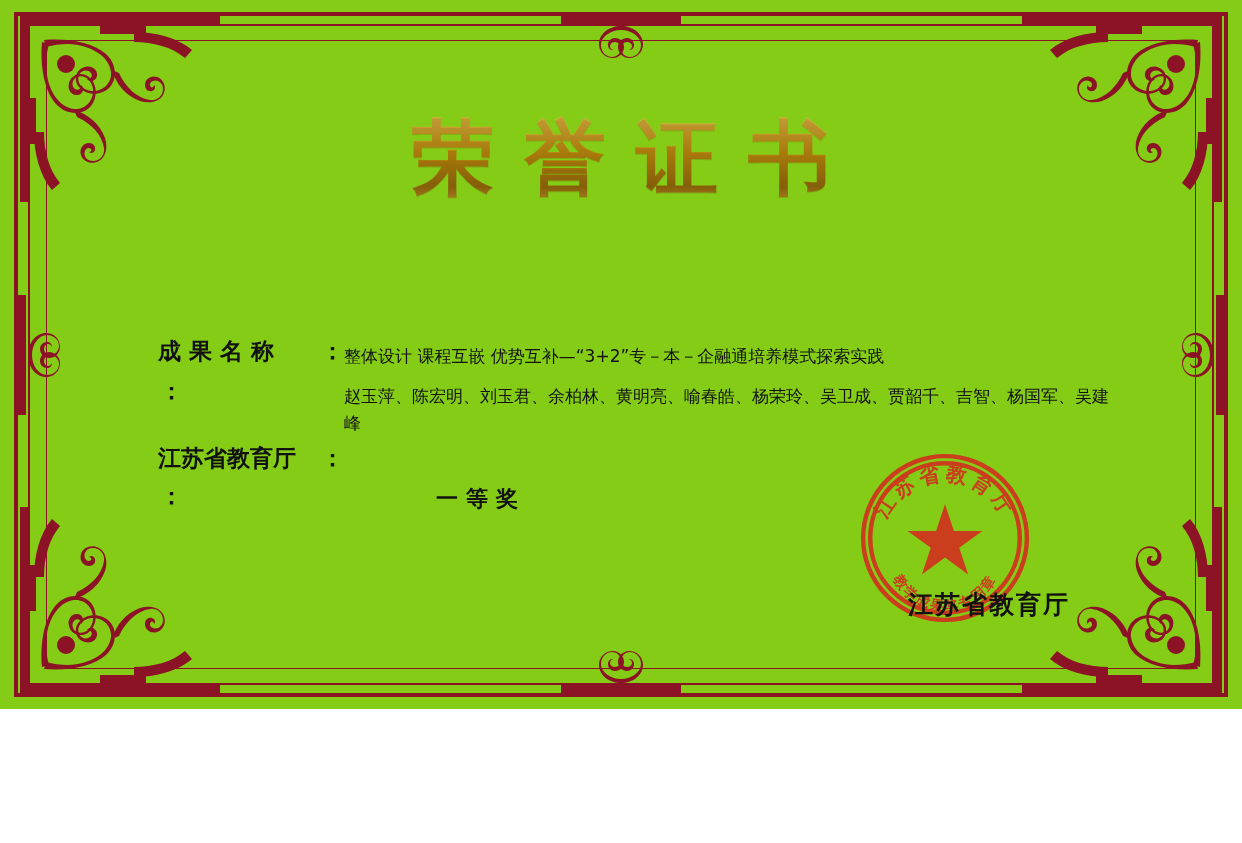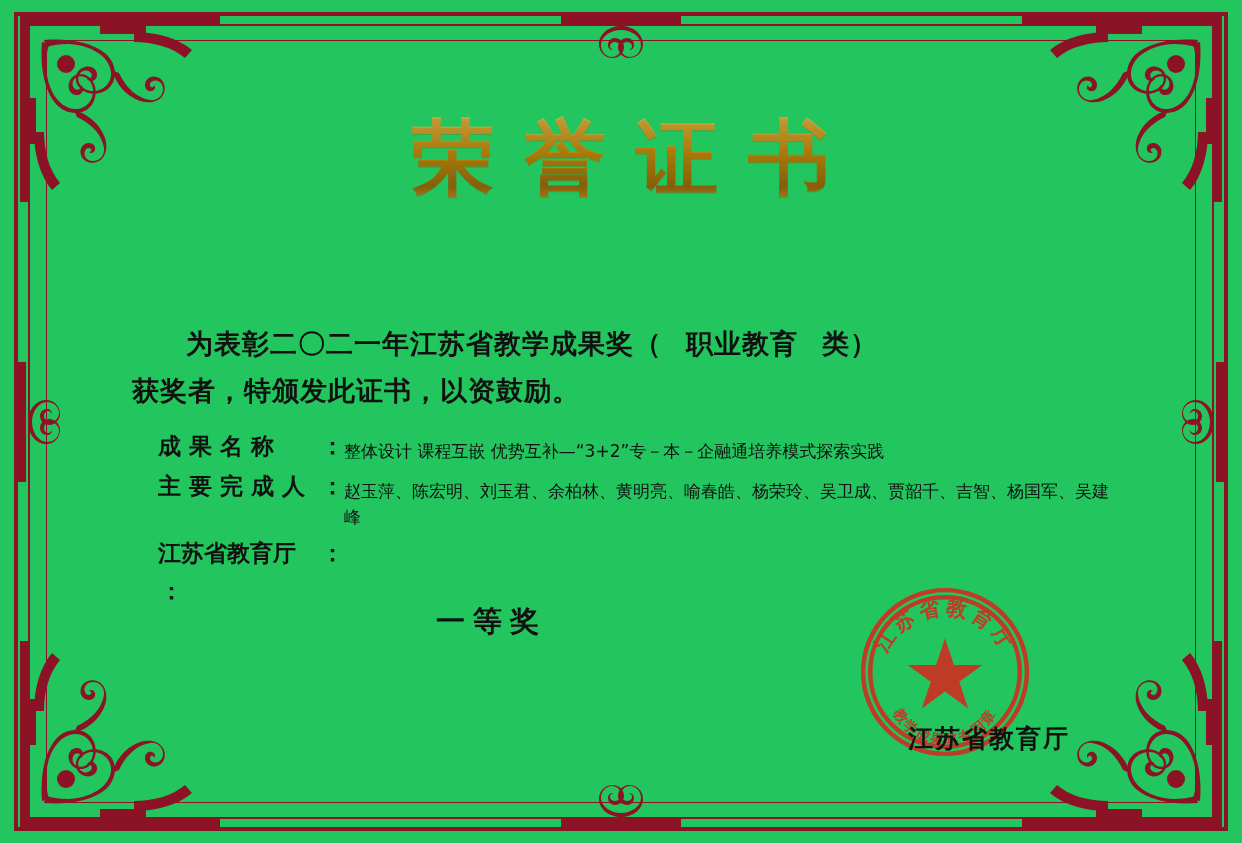--- a/index.html
+++ b/index.html
@@ -11,22 +11,22 @@
     width: 1242px;
     height: 843px;
     font-family: "Liberation Serif", serif;
     position: relative;
     overflow: hidden;
   }
 
   .certificate {
     position: relative;
     width: 1242px;
-    height: 843px;
-    background: #22c55e;
+    height: 709px;
+    background: #84cc16;
   }
 
   
   .border-outer {
     position: absolute;
     left: 14px;
     top: 12px;
     right: 14px;
     bottom: 12px;
     border: 4px solid #8c1226;
@@ -142,25 +142,24 @@
     font-family: "DejaVu Sans", sans-serif;
     font-size: 17px;
     color: #111;
     line-height: 1.55;
     padding-top: 7px;
     letter-spacing: 0px;
   }
   .row-value.big {
     font-family: "DejaVu Serif", serif;
     font-weight: bold;
-    font-size: 29px;
+    font-size: 22px;
     padding-top: 0;
     padding-left: 92px;
     letter-spacing: 8px;
-    margin-top: 23px;
   }
 
   
   .sign {
     position: absolute;
     right: 172px;
     bottom: 86px;
     text-align: center;
     font-family: "DejaVu Serif", serif;
     font-weight: bold;
@@ -274,38 +273,33 @@
     <g fill="#8c1226">
       <path d="M2 0 v120 h10 V0 Z"></path>
       <path d="M14 60 c0-12 8-22 18-22 c8 0 14 6 14 14 c0 6-5 11-11 11 c-5 0-9-4-9-9 c0-4 3-7 7-7 c3 0 5 2 5 5 c-1-2-2-3-4-3 c-2 0-4 2-4 5 c0 3 3 6 6 6 c5 0 9-4 9-9 c0-6-5-11-12-11 c-8 0-15 9-15 20 z"></path>
       <path d="M14 60 c0 12 8 22 18 22 c8 0 14-6 14-14 c0-6-5-11-11-11 c-5 0-9 4-9 9 c0 4 3 7 7 7 c3 0 5-2 5-5 c-1 2-2 3-4 3 c-2 0-4-2-4-5 c0-3 3-6 6-6 c5 0 9 4 9 9 c0 6-5 11-12 11 c-8 0-15-9-15-20 z"></path>
     </g>
   </svg>
 
   <div class="title">荣誉证书</div>
 
   <div class="body-area">
-    <div class="para">
-      <span class="indent"></span><span>为表彰二〇二一年江苏省教学成果奖（</span><span class="cat-blank">职业教育</span><span>类）</span><br>
-      <span>获奖者，特颁发此证书，以资鼓励。</span>
-    </div>
 
     <div class="rows">
 
       <div class="row">
         <div class="row-label">
           <span>成 果 名 称</span>
             <span class="colon">：</span>
         </div>
         <div class="row-value">整体设计 课程互嵌 优势互补—“3+2”专－本－企融通培养模式探索实践</div>
       </div>
 
       <div class="row">
         <div class="row-label">
-          <span>主 要 完 成 人</span>
             <span class="colon">：</span>
         </div>
         <div class="row-value">赵玉萍、陈宏明、刘玉君、余柏林、黄明亮、喻春皓、杨荣玲、吴卫成、贾韶千、吉智、杨国军、吴建峰</div>
       </div>
 
       <div class="row">
         <div class="row-label">
           <span>江苏省教育厅</span>
             <span class="colon">：</span>
         </div>

